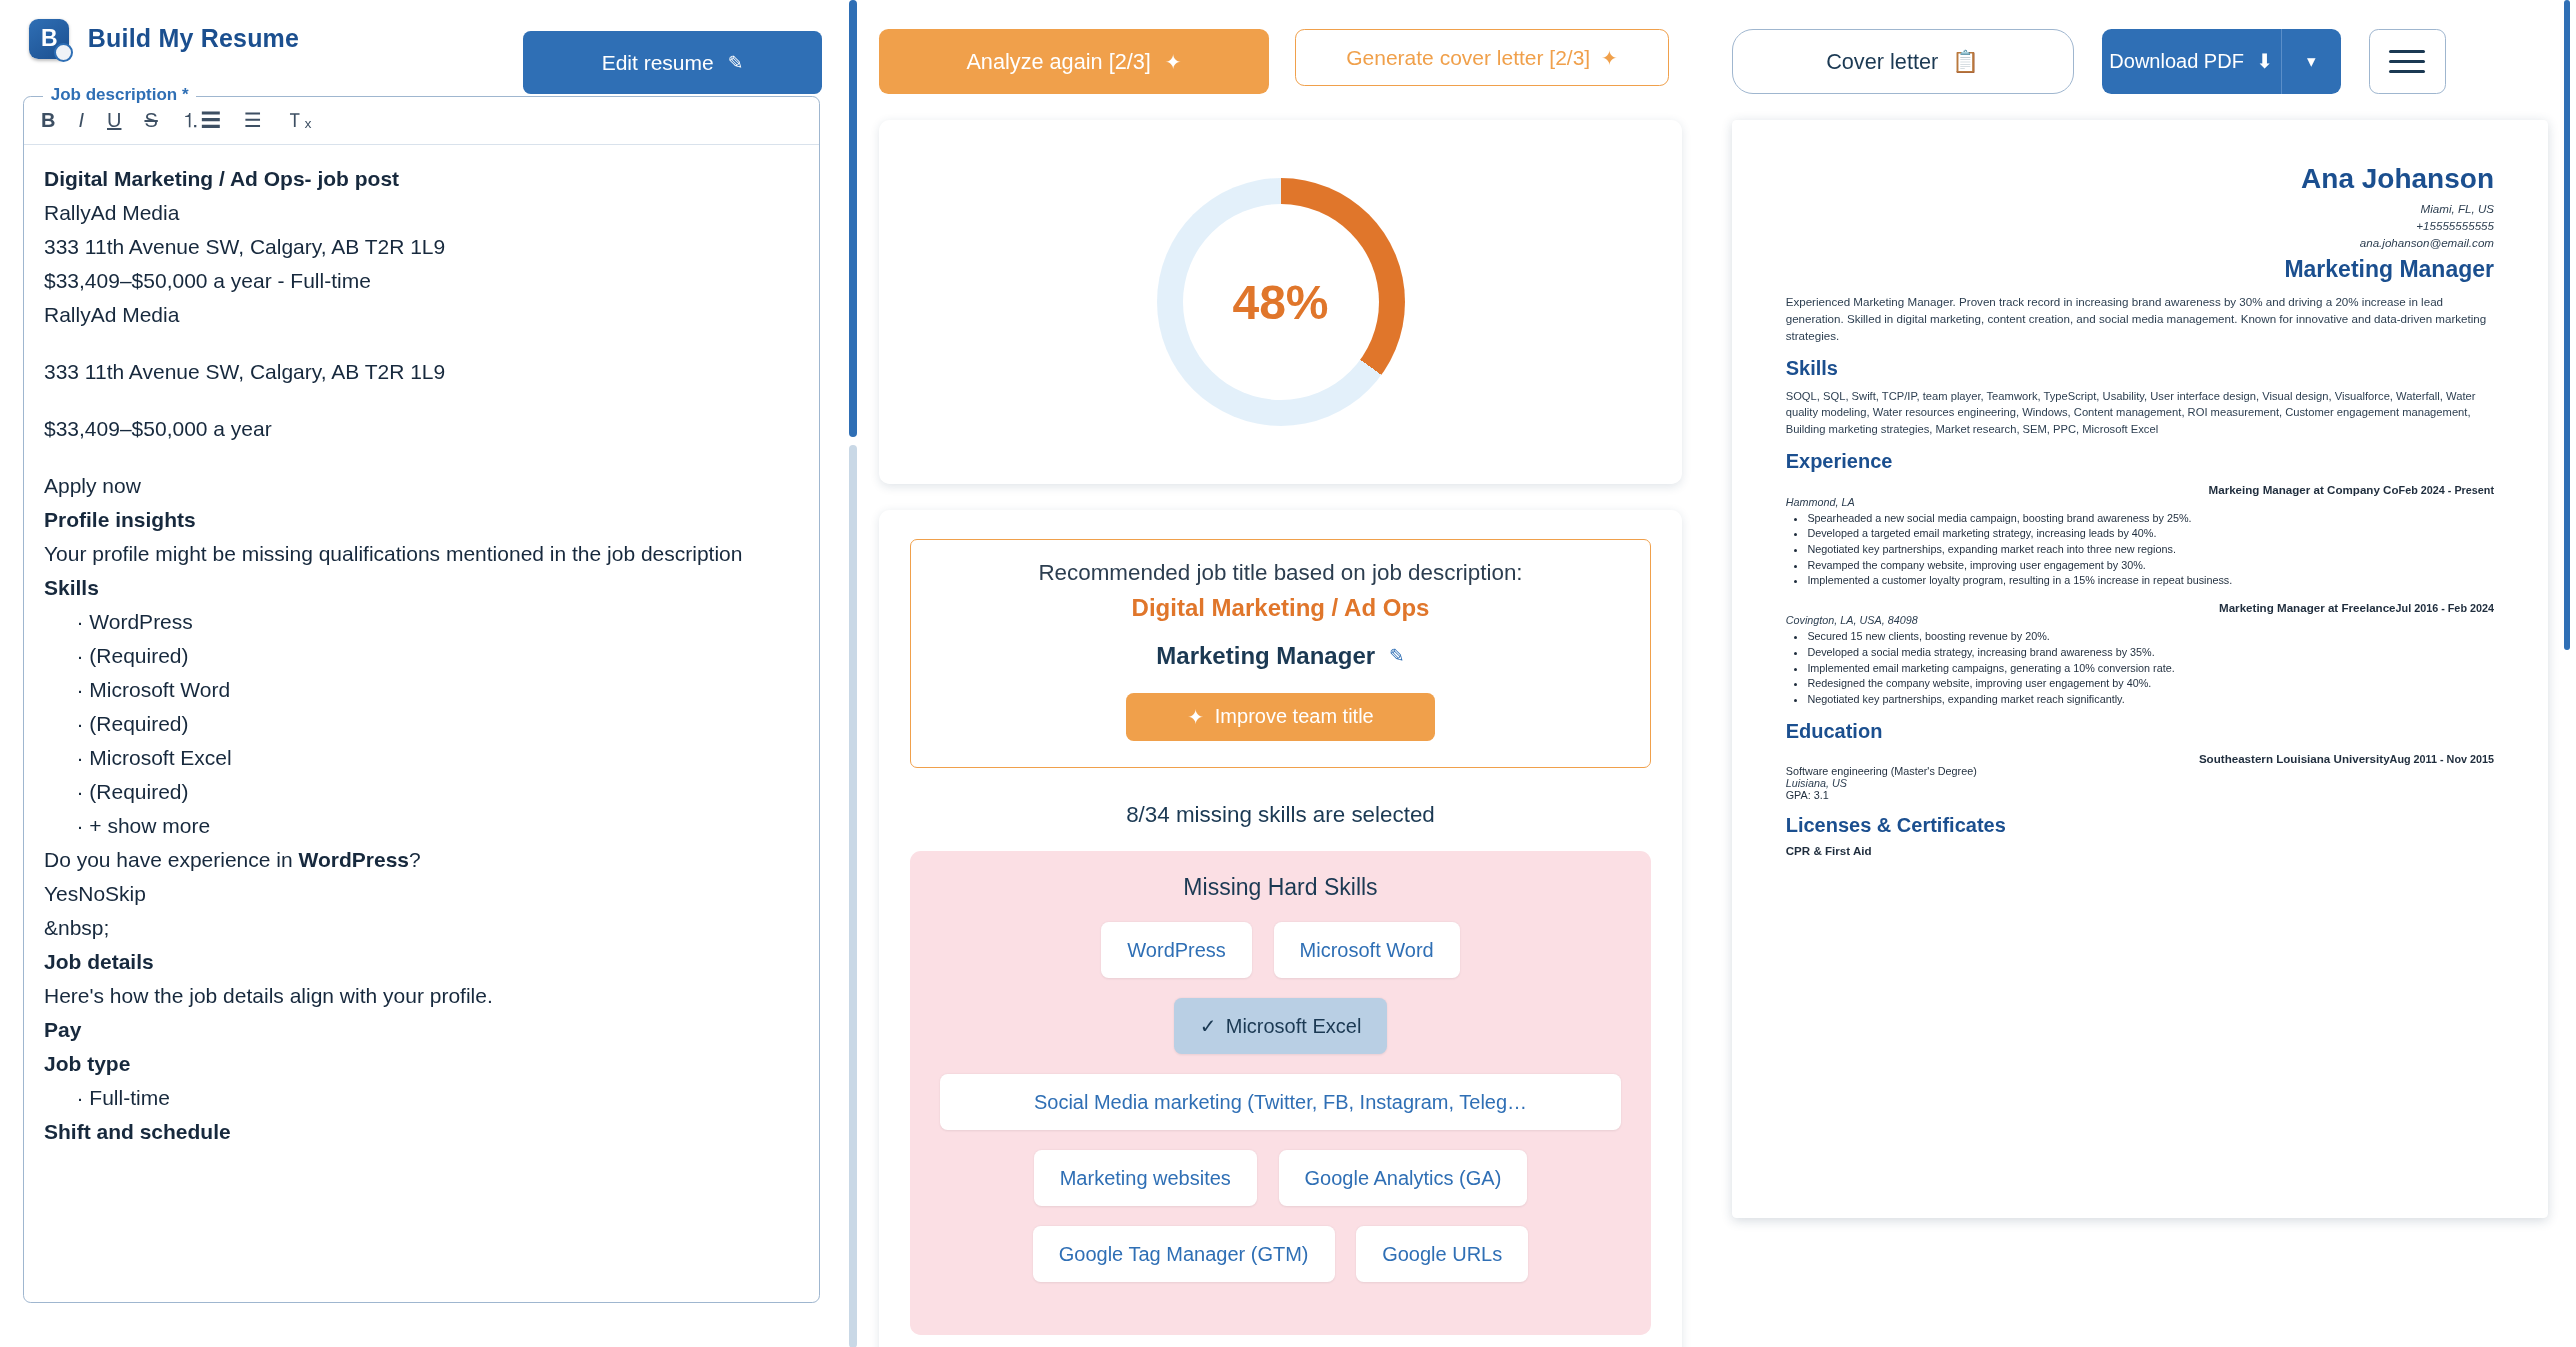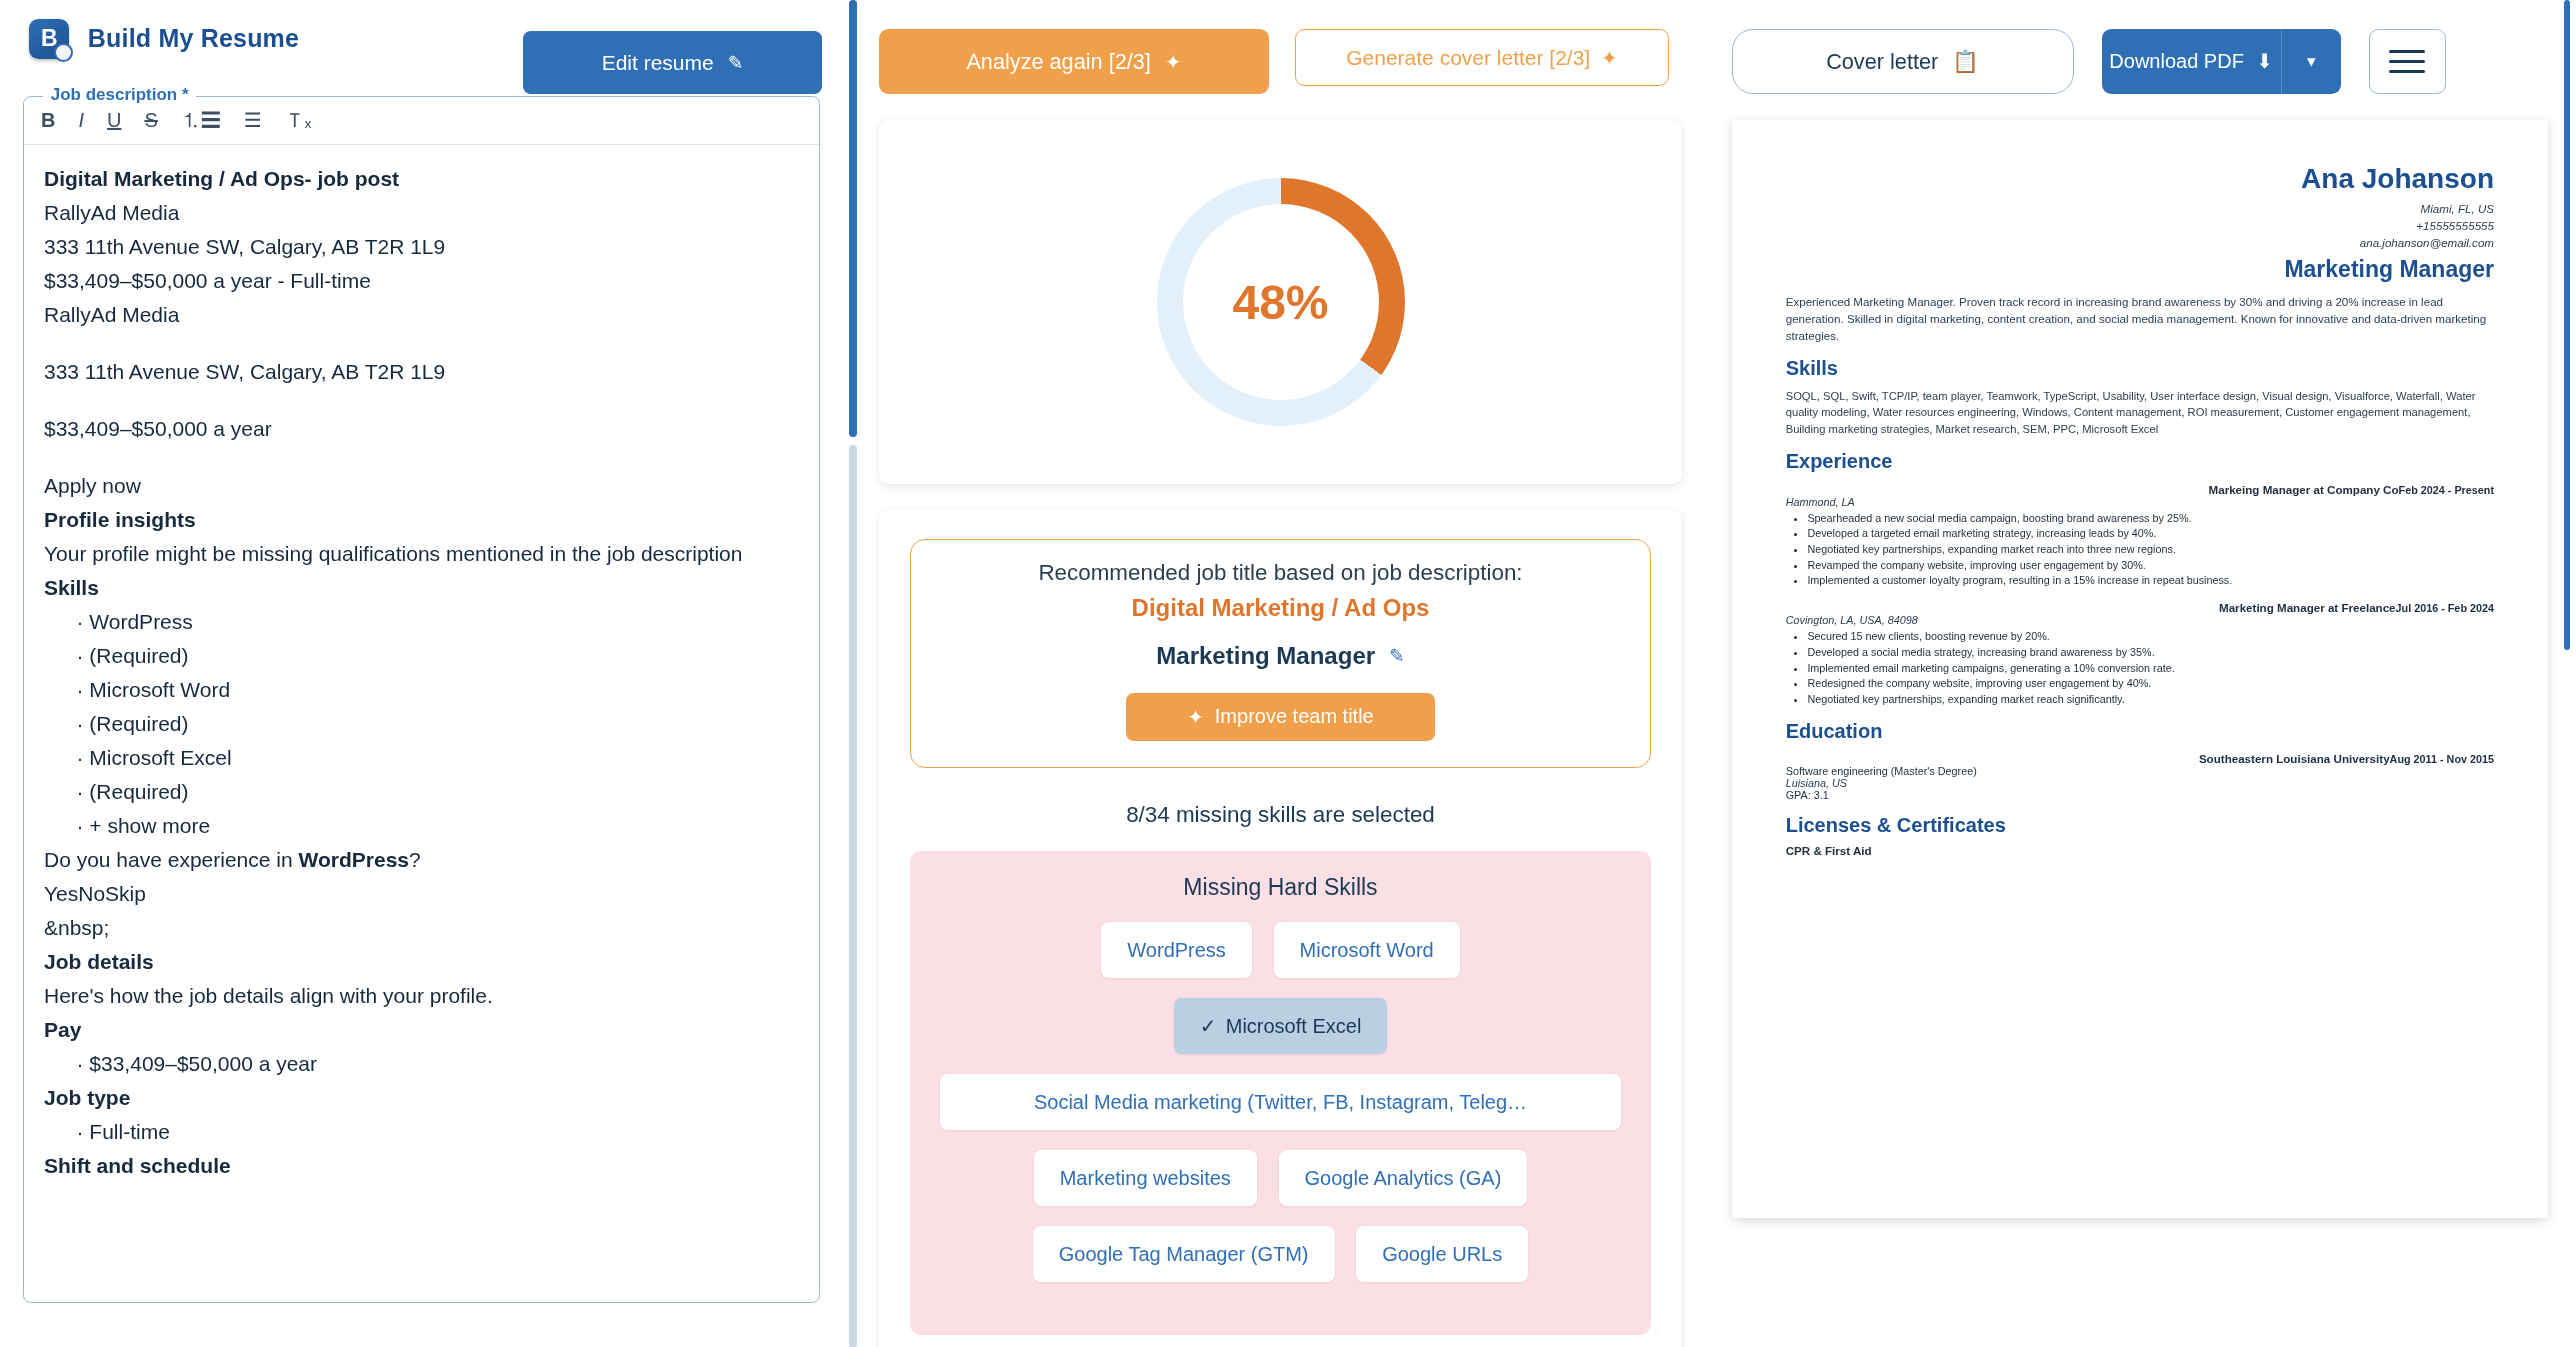--- a/index.html
+++ b/index.html
@@ -109,21 +109,21 @@
     display:flex;align-items:center;justify-content:center;
   }
   .ring-inner {
     width:196px;height:196px;border-radius:50%;background:#fff;
     display:flex;align-items:center;justify-content:center;
     font-size:48px;font-weight:bold;color:#e0762b;
   }
 
   .reco-card { padding: 29px 31px 43px; }
   .reco-box {
-    border:1.5px solid #f0a04b; border-radius:15px; padding:20px 15.5px 26px;
+    border:1.5px solid #f0a04b; border-radius:7px; padding:20px 15.5px 26px;
     text-align:center;
   }
   .reco-title { font-size:22.4px; color:#2c3e50; }
   .reco-job { font-size:24px; font-weight:bold; color:#e0762b; margin-top:7.7px; }
   .reco-role-row { display:flex;align-items:center;justify-content:center;gap:14px;margin-top:20px; }
   .reco-role { font-size:24px; font-weight:bold; color:#1b3953; }
   .improve-btn {
     margin:23px auto 0; width:309px;height:48px;border-radius:7.7px;border:none;
     background:#f0a04b;color:#fff;font-size:20px;cursor:pointer;
     display:flex;align-items:center;justify-content:center;gap:10.8px;
@@ -240,21 +240,20 @@
           <p class="jd-bullet">·  (Required)</p>
           <p class="jd-bullet">· Microsoft Excel</p>
           <p class="jd-bullet">·  (Required)</p>
           <p class="jd-bullet">· + show more</p>
           <p><span>Do you have experience in </span><span class="b">WordPress</span><span>?</span></p>
           <p>YesNoSkip</p>
           <p>&amp;nbsp;</p>
           <p class="b">Job details</p>
           <p>Here's how the job details align with your profile.</p>
           <p class="b">Pay</p>
-          <p class="jd-bullet2">· $33,409–$50,000 a year</p>
           <p class="b">Job type</p>
           <p class="jd-bullet2">· Full-time</p>
           <p class="b">Shift and schedule</p>
         </div>
       </div>
     </div>
 
     <div class="divider-blue"></div>
     <div class="divider-blue2"></div>
   </div>

